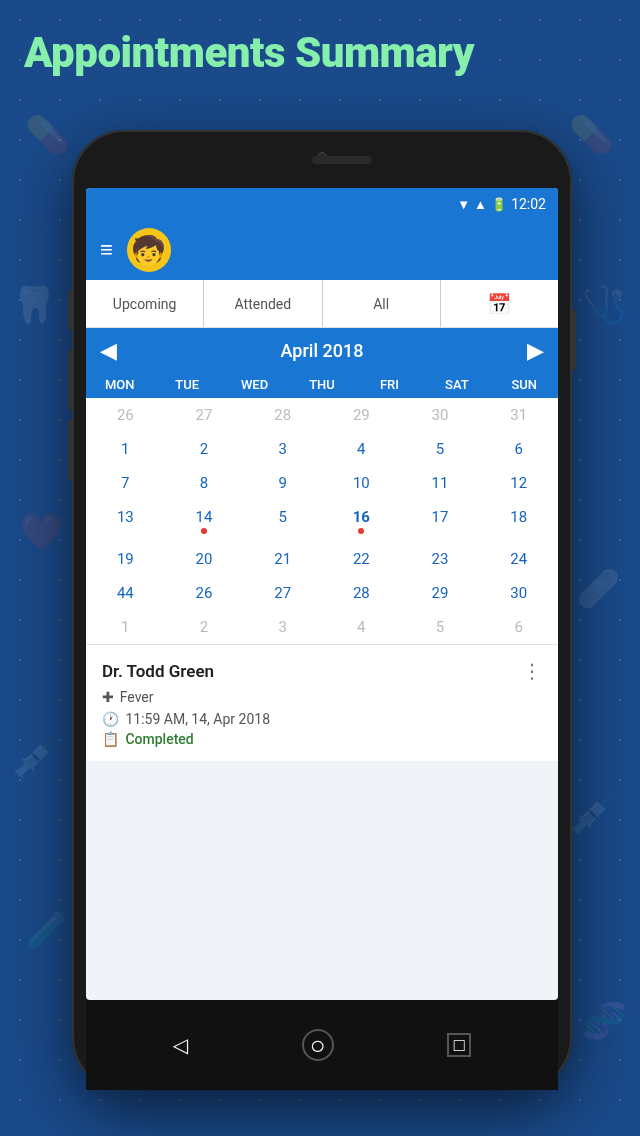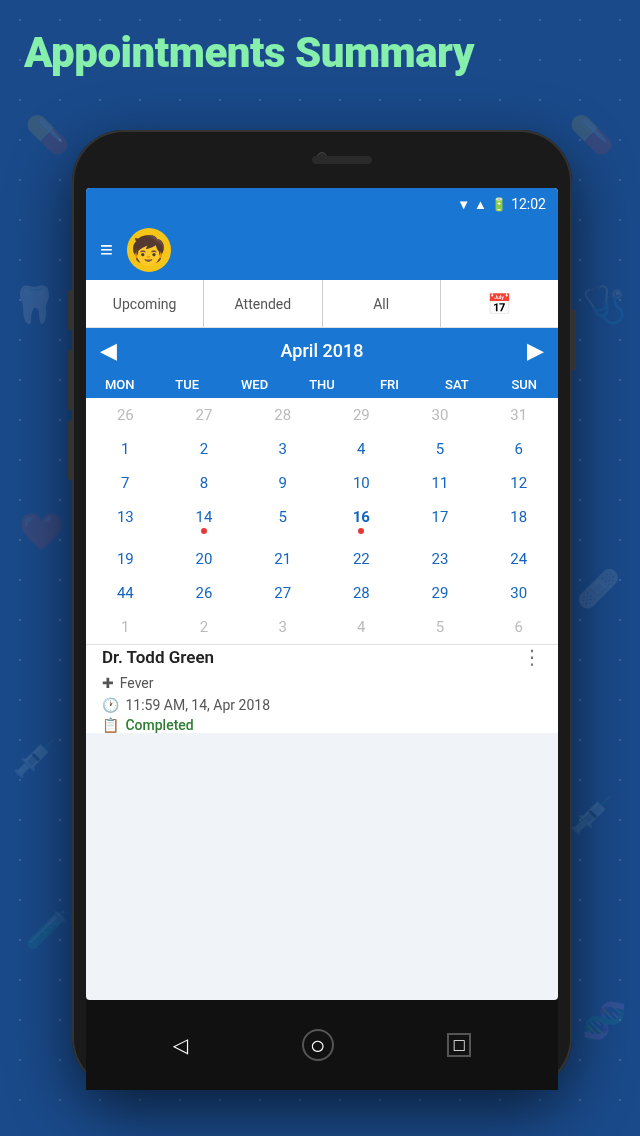--- a/index.html
+++ b/index.html
@@ -211,21 +211,21 @@
       width: 6px;
       height: 6px;
       background: #e53935;
       border-radius: 50%;
       margin: 2px auto 0;
     }
 
     
     .appointment-card {
       background: white;
-      padding: 0 16px;
+      padding: 14px 16px;
       border-top: 1px solid #e0e0e0;
       position: relative;
     }
     .appt-header {
       display: flex;
       align-items: center;
       justify-content: space-between;
     }
     .appt-doctor {
       font-size: 17px;

